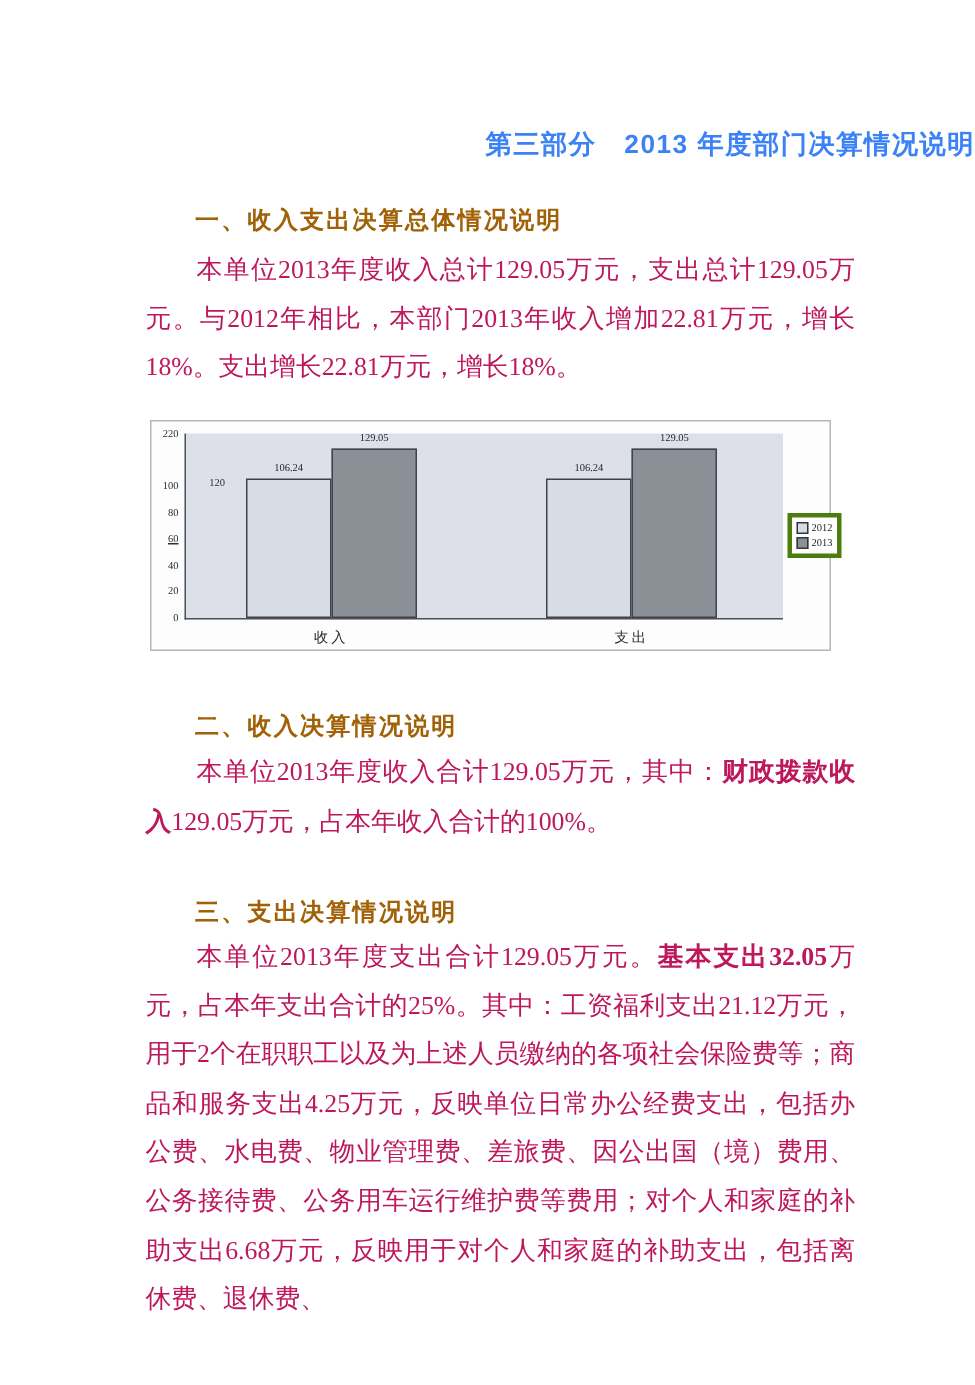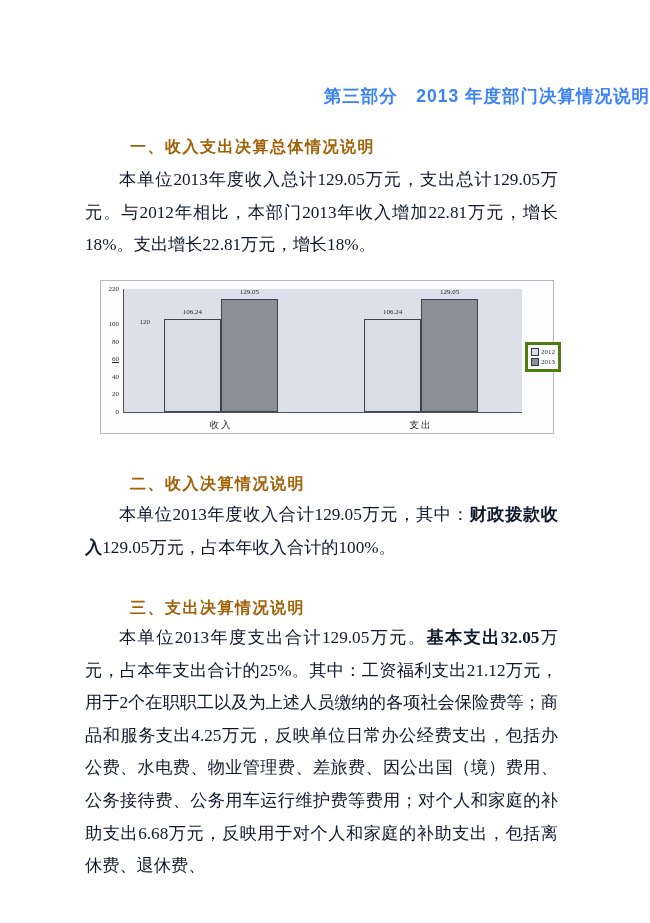--- a/index.html
+++ b/index.html
@@ -21,24 +21,24 @@
   .sec-heading {
     position:absolute; left:130px;
     font-family:"Liberation Sans", sans-serif;
     font-size:16px; font-weight:700; letter-spacing:1.5px;
     color:#a16207;
   }
   .h1pos { top:137px; }
   .h2pos { top:474px; }
   .h3pos { top:598px; }
   .body-para {
-    position:absolute; left:85px; width:473px;
+    position:absolute; left:97px; width:473px;
     font-size:17.2px; line-height:32.6px;
     text-align:justify; text-indent:34px;
-    color:#0f172a;
+    color:#be185d;
   }
   .p1pos { top:164px; }
   .p2pos { top:499px; }
   .p3pos { top:622px; }
   .body-para .b { font-weight:700; }
 
   
   .chart {
     position:absolute; left:100px; top:280px;
     width:452px; height:152px;

